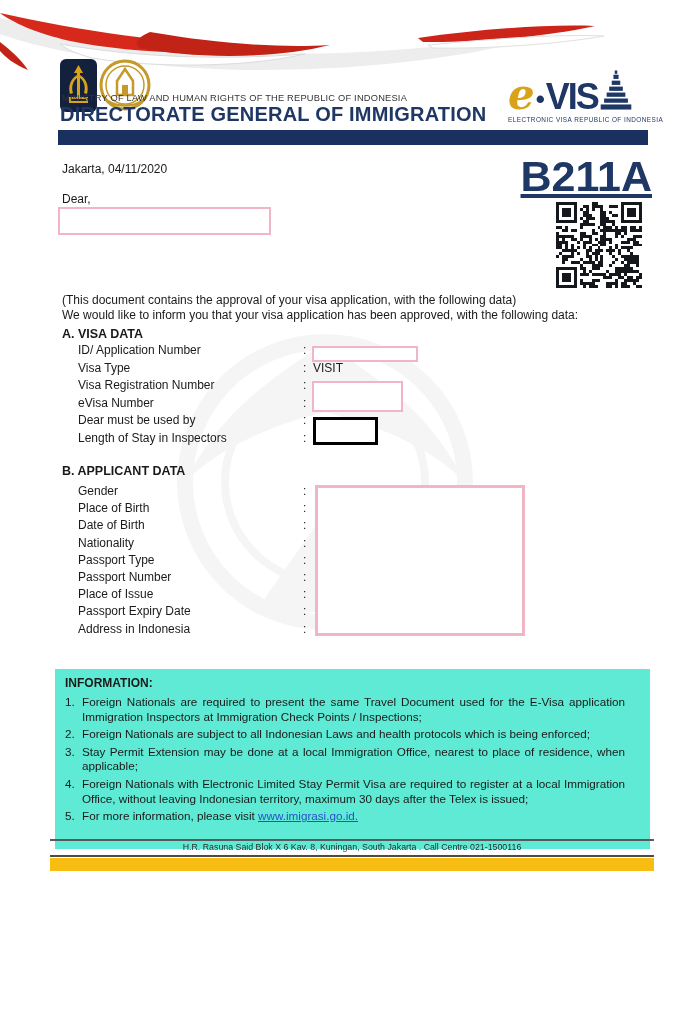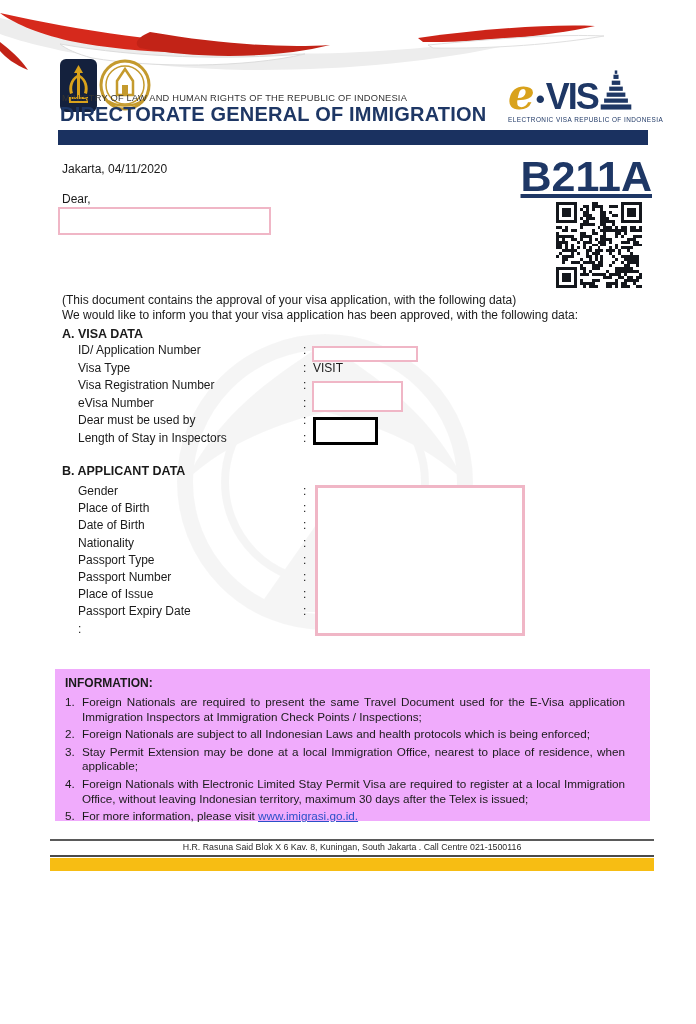--- a/index.html
+++ b/index.html
@@ -48,22 +48,22 @@
   .row .lbl{width:225px;}
   .row .colon{width:10px;}
   .row .val{white-space:nowrap;}
   .box-pink-1{position:absolute;left:250px;top:3px;width:106px;height:16px;}
   .box-pink-2{position:absolute;left:250px;top:38px;width:91px;height:31px;}
   .box-black {position:absolute;left:251px;top:74px;width:65px;height:28px;
               background:#fff;border:3.5px solid #000;box-sizing:border-box;}
   .box-pink-big{position:absolute;left:253px;top:1px;width:210px;height:151px;border-width:3.5px;}
 
   
-  .info-box{position:absolute;left:55px;top:657px;width:595px;height:152px;
-            background:#f0abfc;box-sizing:border-box;padding:7px 25px 0 10px;}
+  .info-box{position:absolute;left:55px;top:657px;width:595px;height:180px;
+            background:#5eead4;box-sizing:border-box;padding:7px 25px 0 10px;}
   .info-title{font-size:12px;font-weight:bold;margin-bottom:5px;}
   .info-item{display:flex;font-size:11.7px;line-height:14.8px;margin-bottom:2.6px;}
   .info-item .num{width:17px;flex:none;}
   .info-item .txt{flex:1;text-align:justify;}
   .info-link{color:#2a50c8;text-decoration:underline;cursor:pointer;}
 
   
   .foot-rule-1{position:absolute;left:50px;top:827px;width:604px;height:2px;background:#5a5a5a;}
   .foot-address{position:absolute;left:50px;top:830px;width:604px;text-align:center;font-size:8.8px;color:#2b2b2b;}
   .foot-rule-2{position:absolute;left:50px;top:843px;width:604px;height:2px;background:#4a4a4a;}
@@ -548,20 +548,21 @@
     </div>
     <div class="row">
       <span class="lbl">Place of Issue</span>
         <span class="colon">:</span>
     </div>
     <div class="row">
       <span class="lbl">Passport Expiry Date</span>
         <span class="colon">:</span>
     </div>
     <div class="row">
+      <span class="lbl">Address in Indonesia</span>
         <span class="colon">:</span>
     </div>
     <div class="redact box-pink-big"></div>
   </div>
 
   <div class="info-box">
     <div class="info-title">INFORMATION:</div>
     <div class="info-item">
       <span class="num">1.</span>
       <span class="txt">Foreign Nationals are required to present the same Travel Document used for the E-Visa application Immigration Inspectors at Immigration Check Points / Inspections;</span>

